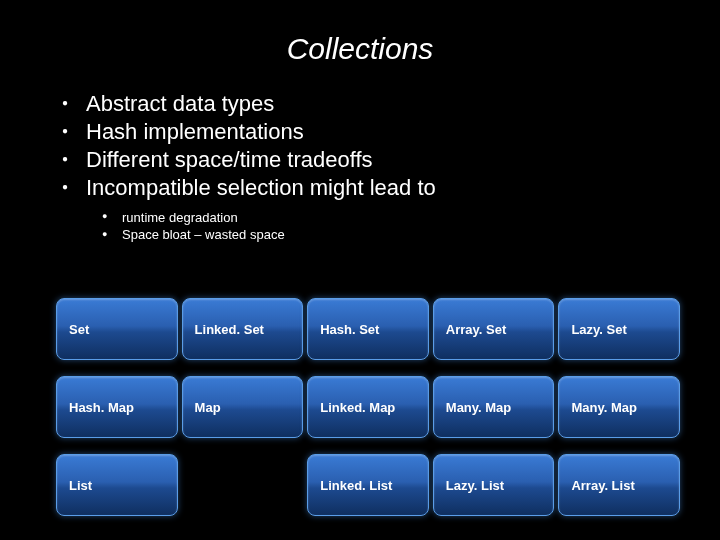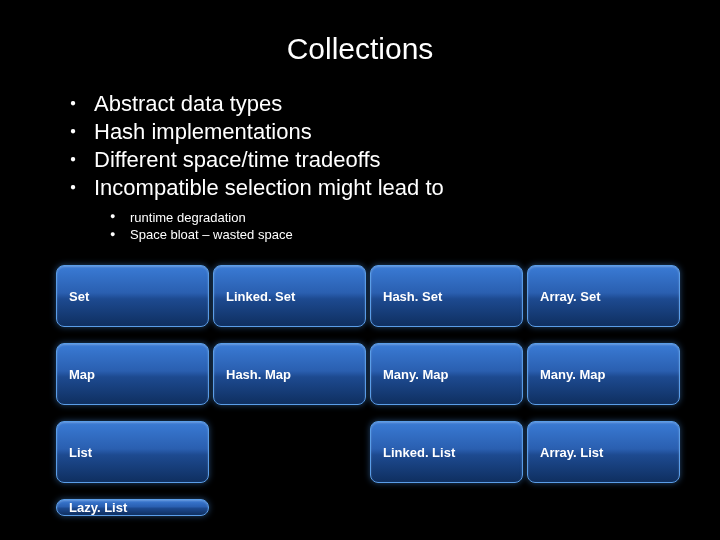--- a/index.html
+++ b/index.html
@@ -17,23 +17,24 @@
     height: 540px;
     position: relative;
     box-sizing: border-box;
   }
   .title {
     text-align: center;
     font-size: 30px;
     font-weight: normal;
     padding-top: 32px;
     color: #fff;
+    font-style: italic;
   }
   .bullets {
-    margin: 24px 0 0 8px;
+    margin: 24px 0 0 0;
     padding: 0 0 0 62px;
     list-style: none;
     font-size: 22px;
     line-height: 1.28;
   }
   .bullets > li::before {
     content: "●";
     font-size: 10px;
     display: inline-block;
     width: 24px;
@@ -58,21 +59,21 @@
     top: -2px;
   }
   .grid-wrap {
     position: absolute;
     left: 56px;
     right: 40px;
     bottom: 24px;
   }
   .grid {
     display: grid;
-    grid-template-columns: repeat(4, 1fr);
+    grid-template-columns: repeat(5, 1fr);
     grid-template-rows: repeat(3, 62px);
     gap: 16px 4px;
   }
   .cell {
     background: linear-gradient(to bottom, #3a7bd5 0%, #2a5fb0 45%, #1d4a90 55%, #0f2f60 100%);
     border: 1px solid #5a9de8;
     border-radius: 8px;
     display: flex;
     align-items: center;
     justify-content: flex-start;
@@ -105,27 +106,29 @@
       </ul>
     </li>
   </ul>
 
   <div class="grid-wrap">
     <div class="grid">
       <div class="cell">Set</div>
       <div class="cell">Linked. Set</div>
       <div class="cell">Hash. Set</div>
       <div class="cell">Array. Set</div>
+      <div class="cell">Lazy. Set</div>
 
+      <div class="cell">Hash. Map</div>
       <div class="cell">Map</div>
-      <div class="cell">Hash. Map</div>
+      <div class="cell">Linked. Map</div>
       <div class="cell">Many. Map</div>
       <div class="cell">Many. Map</div>
 
       <div class="cell">List</div>
       <div class="cell empty"></div>
       <div class="cell">Linked. List</div>
+      <div class="cell">Lazy. List</div>
       <div class="cell">Array. List</div>
-      <div class="cell">Lazy. List</div>
     </div>
   </div>
 
 </div>
 
 </body></html>

